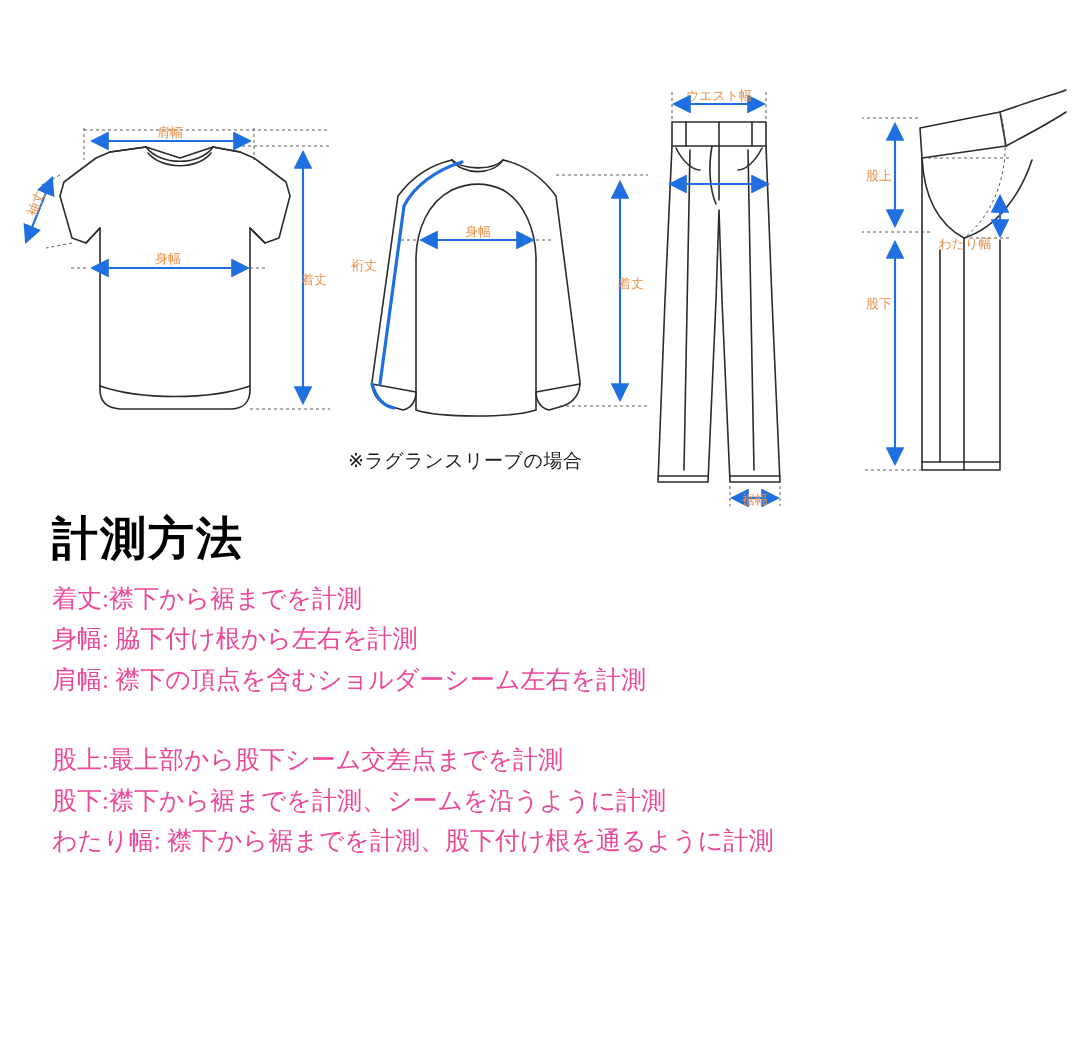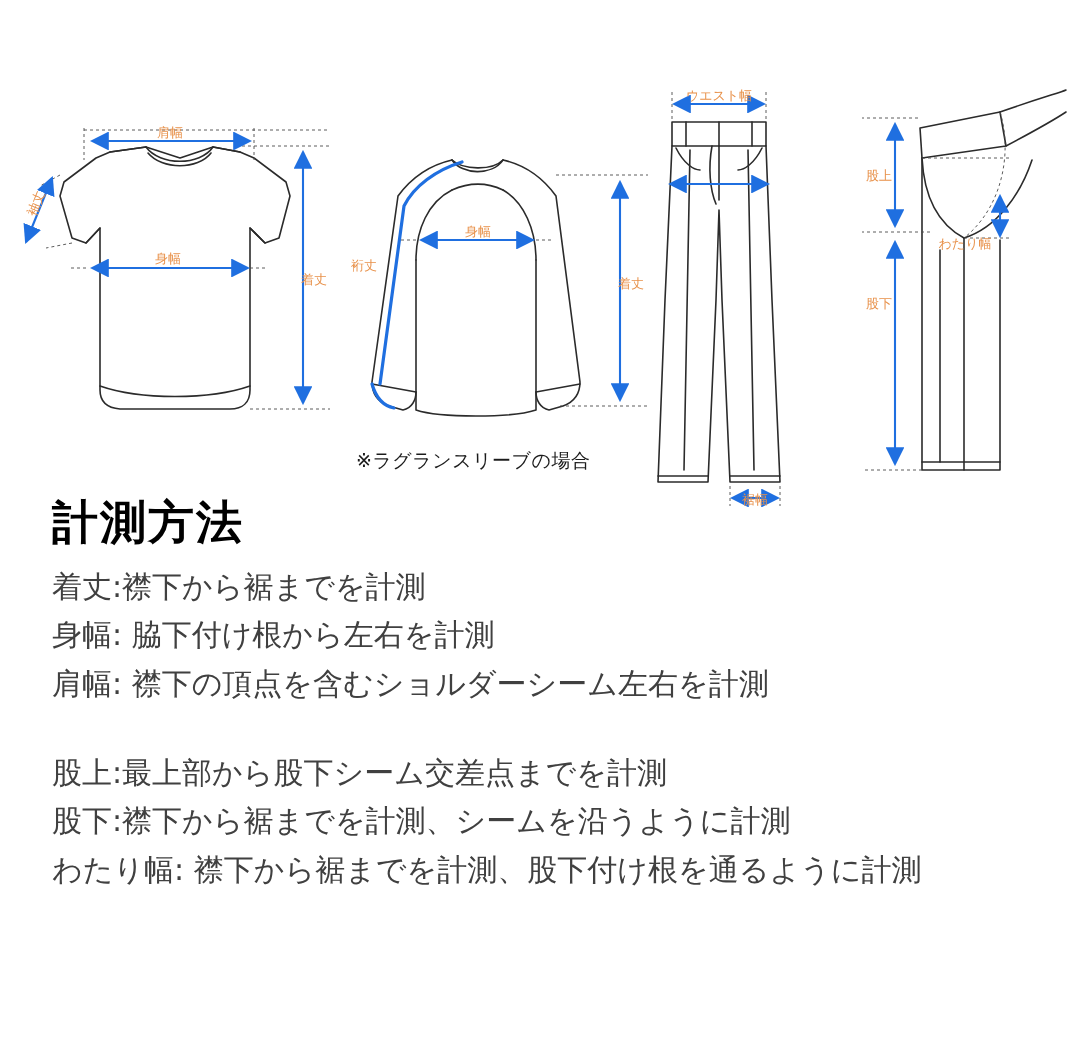--- a/index.html
+++ b/index.html
@@ -38,44 +38,44 @@
   }
 
   .raglan-note {
     position: absolute;
     left: 348px;
     top: 448px;
     font-size: 19px;
     color: #1b1b1b;
     letter-spacing: 0.5px;
     white-space: nowrap;
-    margin-left: 8px;
   }
 
   
   #text-block {
     position: absolute;
     left: 52px;
-    top: 496px;
+    top: 512px;
     width: 1000px;
   }
   .heading {
     font-size: 46px;
     font-weight: bold;
     letter-spacing: 2px;
     margin: 0 0 14px 0;
     line-height: 1.15;
     color: #000000;
   }
   .line {
-    font-size: 30px;
+    font-size: 25px;
     line-height: 1.62;
-    color: #404040;
+    color: #ec4899;
     white-space: nowrap;
     font-weight: 500;
+    font-family: Liberation Serif, serif;
   }
   .spacer {
     height: 40px;
   }
 </style>
 </head>
 <body>
 
 <div id="page">
 

